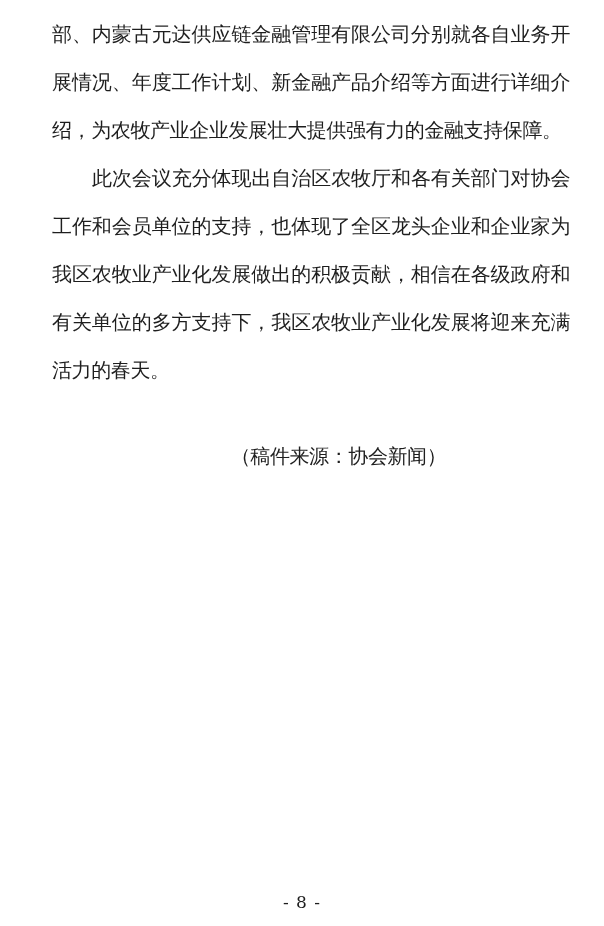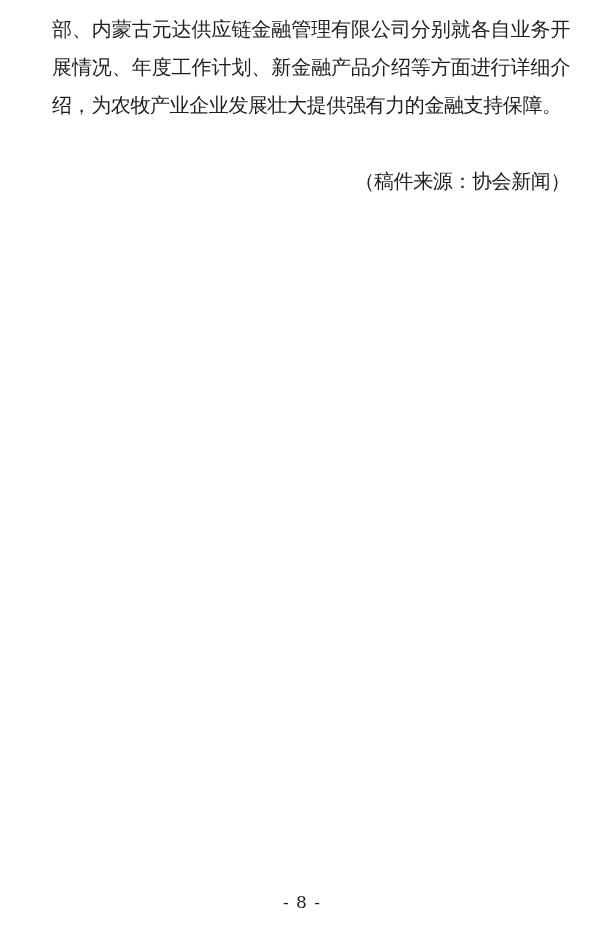--- a/index.html
+++ b/index.html
@@ -14,36 +14,36 @@
     background: #ffffff;
     overflow: hidden;
     font-family: "DejaVu Serif", "Liberation Serif", serif;
   }
   .content {
     position: absolute;
     left: 52px;
     top: 10px;
     width: 518px;
     font-size: 20px;
-    line-height: 38px;
+    line-height: 48px;
     letter-spacing: -0.4px;
     color: #1e1e1e;
     text-align: justify;
   }
   .para {
     margin: 0;
     padding: 0;
   }
   .para.indent {
     text-indent: 2em;
   }
   .source-line {
     margin-top: 38px;
     text-indent: 55px;
-    text-align: right;
+    text-align: center;
   }
   .footer {
     position: absolute;
     left: 0;
     bottom: 14px;
     width: 100%;
     text-align: center;
   }
   .page-number {
     font-size: 17px;
@@ -51,18 +51,19 @@
     letter-spacing: 1px;
     font-family: "DejaVu Serif", "Liberation Serif", serif;
   }
 </style>
 </head>
 <body>
 
 <div class="page">
   <div class="content">
     <p class="para">部、内蒙古元达供应链金融管理有限公司分别就各自业务开展情况、年度工作计划、新金融产品介绍等方面进行详细介绍，为农牧产业企业发展壮大提供强有力的金融支持保障。</p>
+    <p class="para indent">此次会议充分体现出自治区农牧厅和各有关部门对协会工作和会员单位的支持，也体现了全区龙头企业和企业家为我区农牧业产业化发展做出的积极贡献，相信在各级政府和有关单位的多方支持下，我区农牧业产业化发展将迎来充满活力的春天。</p>
     <p class="para source-line">（稿件来源：协会新闻）</p>
   </div>
   <div class="footer">
     <span class="page-number">- 8 -</span>
   </div>
 </div>
 
 </body></html>

